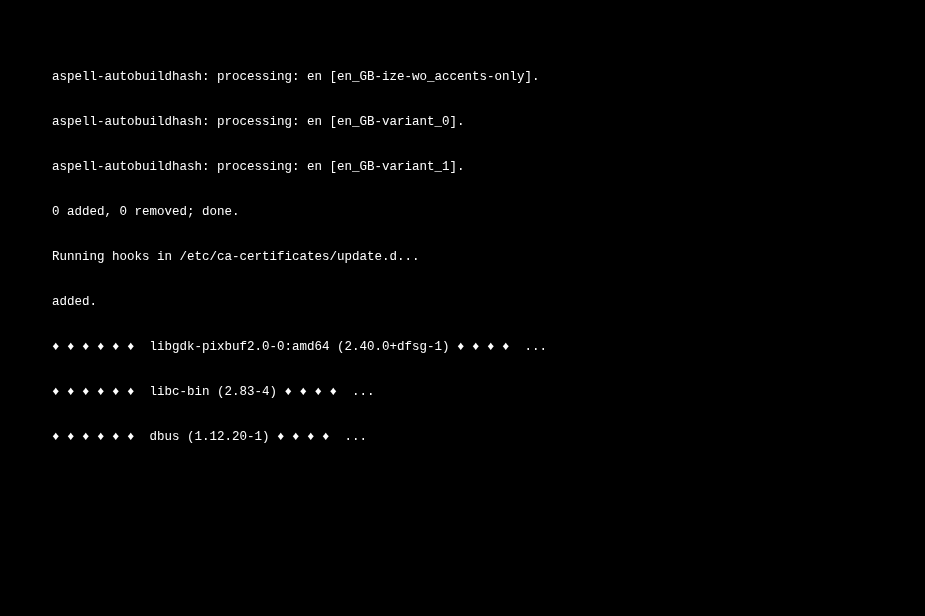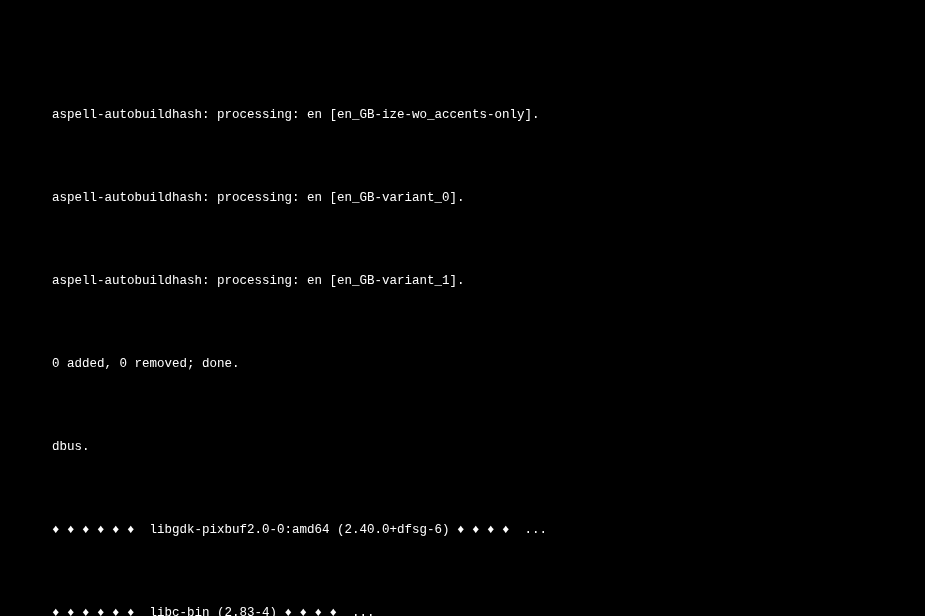--- a/index.html
+++ b/index.html
@@ -14,34 +14,34 @@
     line-height: 15px;
     overflow: hidden;
   }
   .terminal {
     box-sizing: border-box;
     padding: 10px 0 0 52px;
     white-space: pre;
   }
   .line {
     white-space: pre;
-    margin-top: 38px;
   }
 </style>
 </head>
 <body>
 
 <div class="terminal">
   <div>
     <div class="line">aspell-autobuildhash: processing: en [en_GB-ize-wo_accents-only].</div>
     <div class="line">aspell-autobuildhash: processing: en [en_GB-variant_0].</div>
     <div class="line">aspell-autobuildhash: processing: en [en_GB-variant_1].</div>
     <div class="line">0 added, 0 removed; done.</div>
-    <div class="line">dbus.</div>
-    <div class="line">♦ ♦ ♦ ♦ ♦ ♦  libgdk-pixbuf2.0-0:amd64 (2.40.0+dfsg-6) ♦ ♦ ♦ ♦  ...</div>
+    <div class="line">Running hooks in /etc/ca-certificates/update.d...</div>
+    <div class="line">added.</div>
+    <div class="line">♦ ♦ ♦ ♦ ♦ ♦  libgdk-pixbuf2.0-0:amd64 (2.40.0+dfsg-1) ♦ ♦ ♦ ♦  ...</div>
     <div class="line">♦ ♦ ♦ ♦ ♦ ♦  libc-bin (2.83-4) ♦ ♦ ♦ ♦  ...</div>
     <div class="line">♦ ♦ ♦ ♦ ♦ ♦  dbus (1.12.20-1) ♦ ♦ ♦ ♦  ...</div>
     
     
     
     
     
     
     
     

